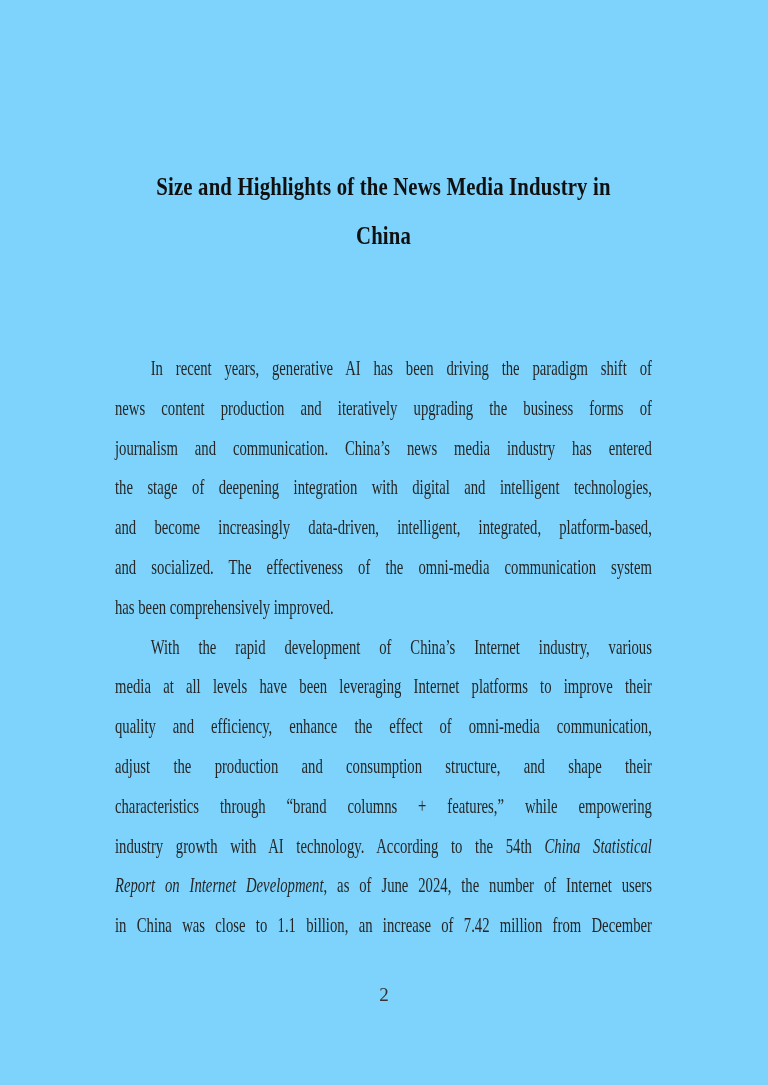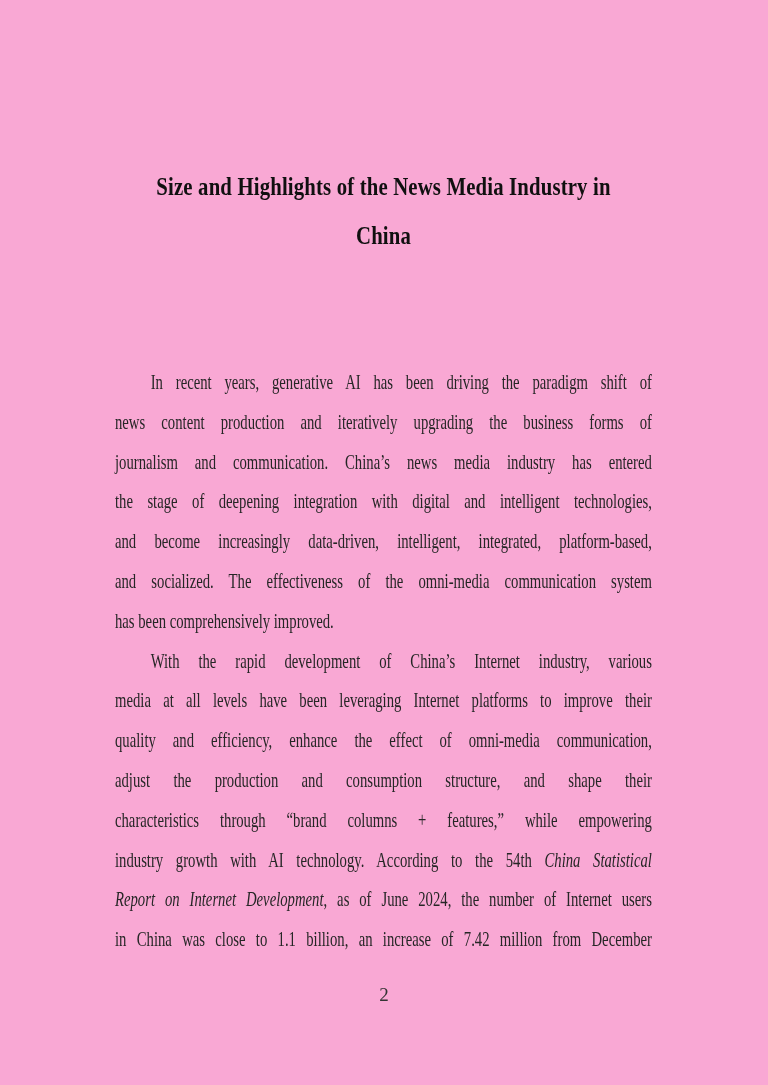--- a/index.html
+++ b/index.html
@@ -4,21 +4,21 @@
 <style>
   html, body {
     margin: 0;
     padding: 0;
     background: #ffffff;
   }
   .page {
     position: relative;
     width: 768px;
     height: 1085px;
-    background: #f9a8d4;
+    background: #7dd3fc;
     overflow: hidden;
     font-family: "Liberation Serif", "DejaVu Serif", serif;
   }
   .title-block {
     position: absolute;
     top: 162px;
     left: 115px;
     width: 537px;
   }
   .title-inner {
@@ -30,21 +30,21 @@
     font-size: 25px;
     font-weight: bold;
     line-height: 49px;
     text-align: center;
     white-space: nowrap;
     color: #101010;
     letter-spacing: 0.2px;
   }
   .body-block {
     position: absolute;
-    top: 363px;
+    top: 349px;
     left: 115px;
     width: 537px;
   }
   .body-inner {
     width: 767px;
     transform: scaleX(0.70);
     transform-origin: 0 0;
   }
   .line {
     font-size: 21px;

